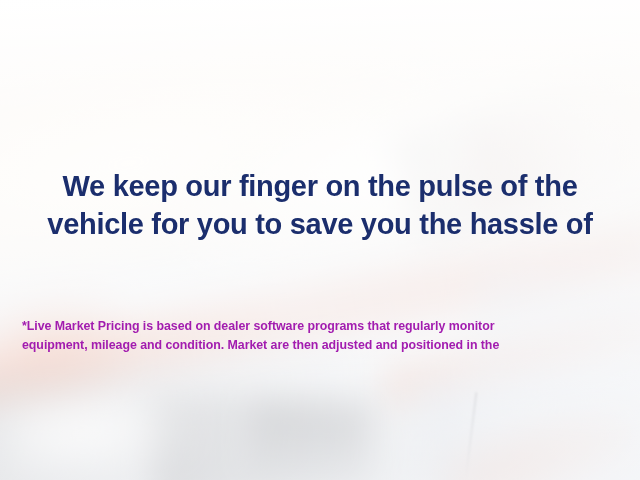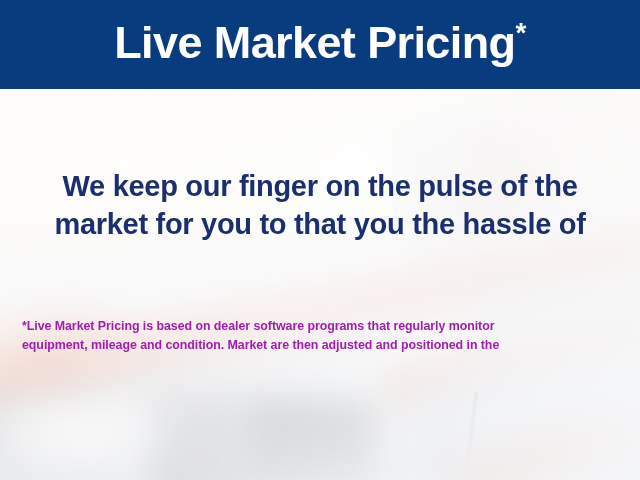--- a/index.html
+++ b/index.html
@@ -252,29 +252,26 @@
     <div class="blob blob-dark1"></div>
     <div class="blob blob-dark2"></div>
     <div class="blob blob-dark3"></div>
     <div class="blob blob-chrome"></div>
     <div class="blob blob-blue1"></div>
     <div class="blob blob-blue2"></div>
     <div class="seam-line"></div>
     <div class="bg-veil"></div>
   </div>
 
-  <div class="header-banner">
-    <div class="banner-title"><span>Live Market Pricing</span><span class="star">*</span></div>
-  </div>
 
   <div class="content">
 
     <div class="headline">
       <span class="hl-line">We keep our finger on the pulse of the</span>
-      <span class="hl-line">market for you to that you the hassle of</span>
+      <span class="hl-line">vehicle for you to save you the hassle of</span>
     </div>
 
     <div class="disclaimer">
       <span class="dl-line">*Live Market Pricing is based on dealer software programs that regularly monitor</span>
       <span class="dl-line">equipment, mileage and condition. Market are then adjusted and positioned in the</span>
     </div>
 
   </div>
 </div>
 

